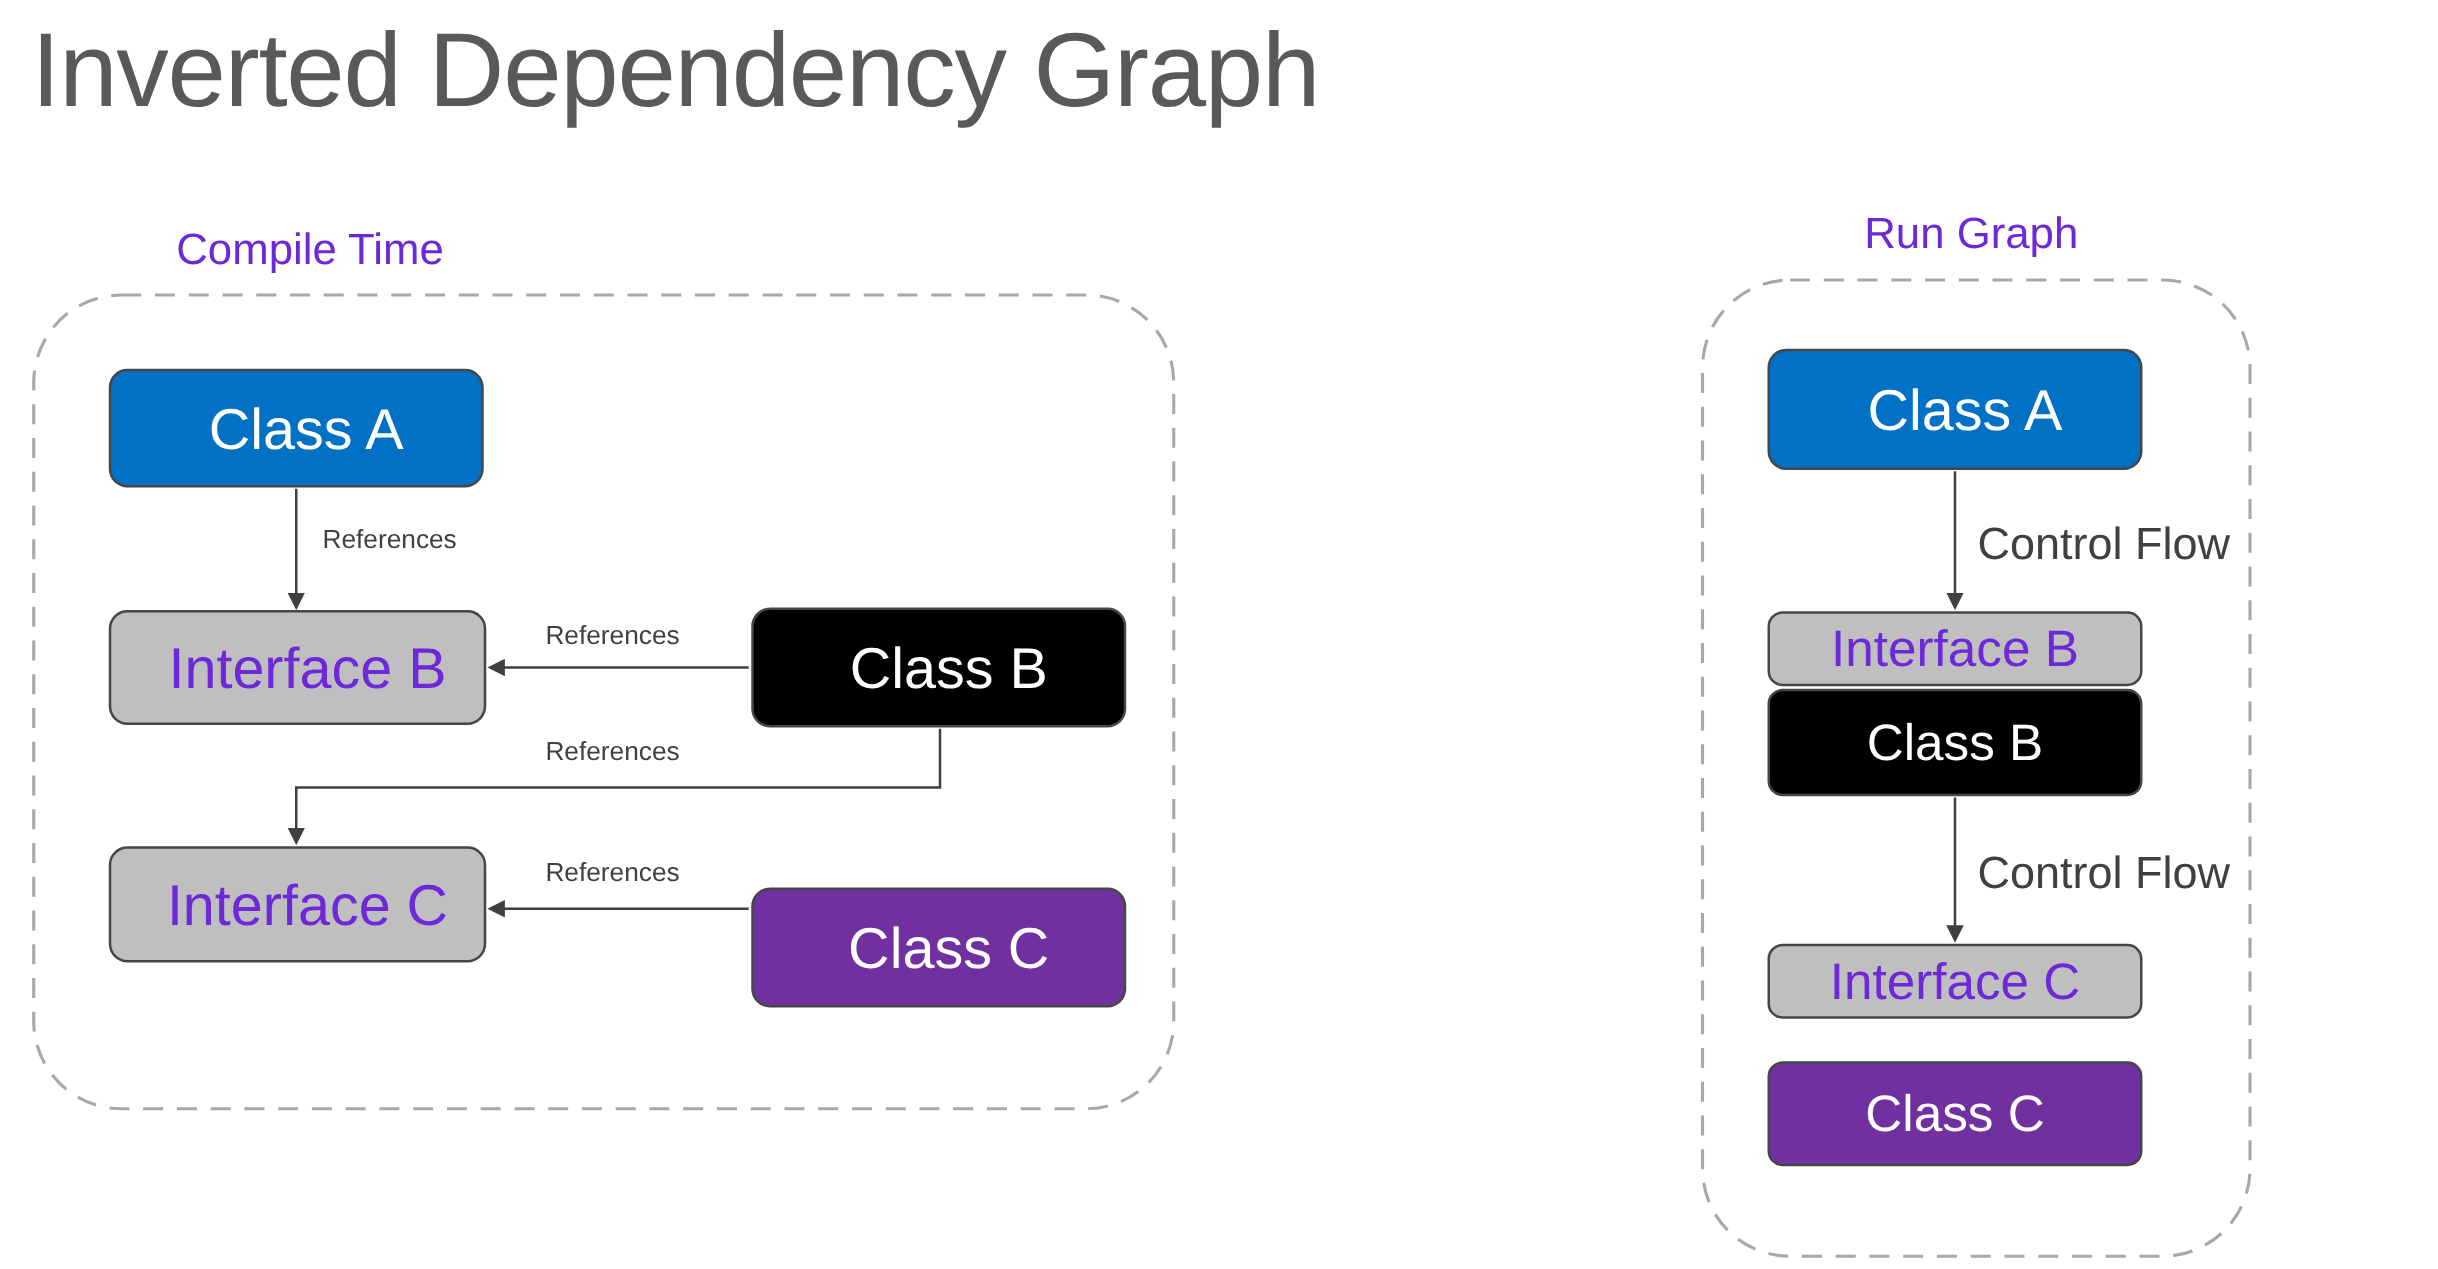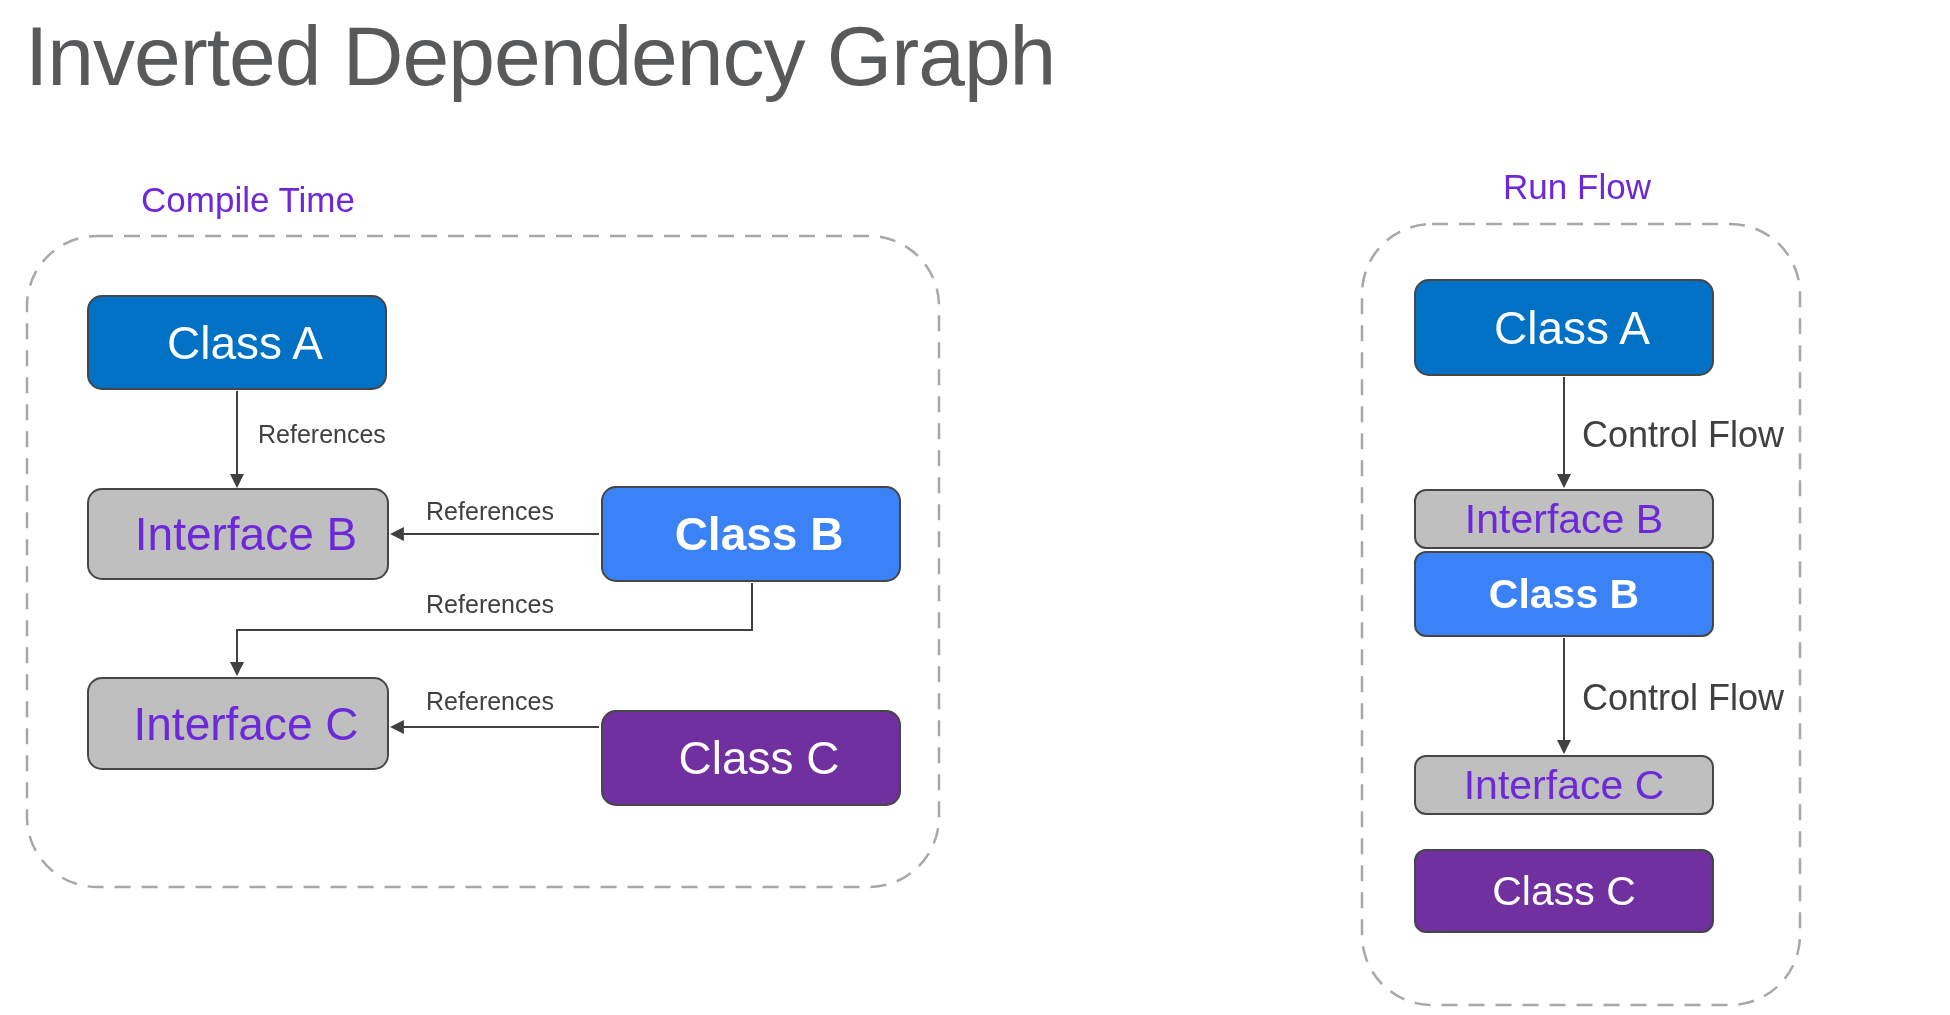--- a/index.html
+++ b/index.html
@@ -8,26 +8,26 @@
   .layer{position:absolute;left:0;top:0;}
   .title{position:absolute;left:25px;top:8px;font-size:84px;font-weight:300;
          color:#58595B;letter-spacing:-1px;white-space:nowrap;}
   .panel-label{position:absolute;color:#6d28d9;font-size:35px;transform:translateX(-50%);
                white-space:nowrap;}
   .node{position:absolute;display:flex;align-items:center;justify-content:center;
         border:2.5px solid #464646;color:#ffffff;box-sizing:border-box;}
   .rounded-lg{border-radius:15px;}
   .rounded-md{border-radius:12px;}
   .fill-blue{background:#0071C5;}
-  .fill-green{background:#3b82f6;font-weight:bold;}
+  .fill-green{background:#000000;}
   .fill-purple{background:#7030A0;margin-top:32px;}
   .fill-gray{background:#BFBFBF;color:#6d28d9;}
   .node-text-lg{font-size:46px;padding-left:16px;}
   .node-text-md{font-size:41px;}
-  .edge-label{position:absolute;color:#404040;font-size:25px;white-space:nowrap;}
+  .edge-label{position:absolute;color:#404040;font-size:21px;white-space:nowrap;}
   .edge-label.centered{transform:translateX(-50%);}
   .cf-label{font-size:36px;}
   .dashed-region{fill:none;stroke:#A8A8A8;stroke-width:2.5;stroke-dasharray:16 11;}
   .edge{fill:none;stroke:#404040;stroke-width:2;}
 </style>
 </head>
 <body>
 
 <div class="stage">
 
@@ -72,21 +72,21 @@
 
   <div class="node fill-purple rounded-lg node-text-lg" style="left:601px;top:678px;width:300px;height:96px;">
     <span>Class C</span>
   </div>
 
   <div class="edge-label" style="left:258px;top:420px;">References</div>
   <div class="edge-label centered" style="left:490px;top:497px;">References</div>
   <div class="edge-label centered" style="left:490px;top:590px;">References</div>
   <div class="edge-label centered" style="left:490px;top:687px;">References</div>
 
-  <div class="panel-label" style="left:1577px;top:167px;">Run Flow</div>
+  <div class="panel-label" style="left:1577px;top:167px;">Run Graph</div>
 
   <div class="node fill-blue rounded-lg node-text-lg" style="left:1414px;top:279px;width:300px;height:97px;">
     <span>Class A</span>
   </div>
 
   <div class="node fill-gray rounded-md node-text-md" style="left:1414px;top:489px;width:300px;height:60px;">
     <span>Interface B</span>
   </div>
 
   <div class="node fill-green rounded-md node-text-md" style="left:1414px;top:551px;width:300px;height:86px;">

